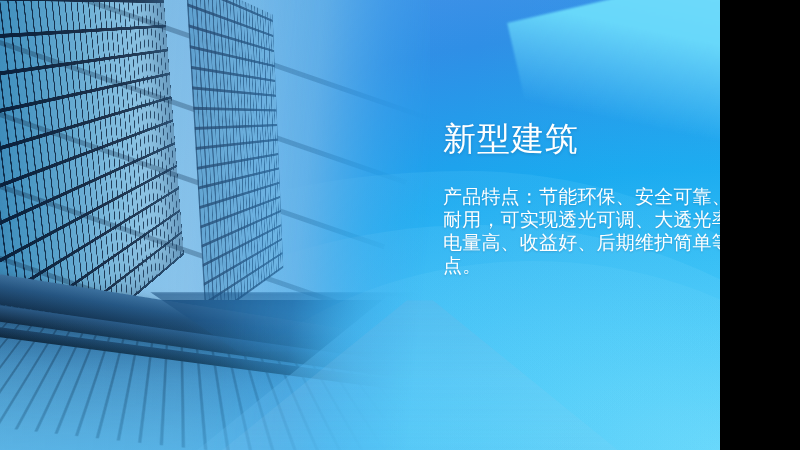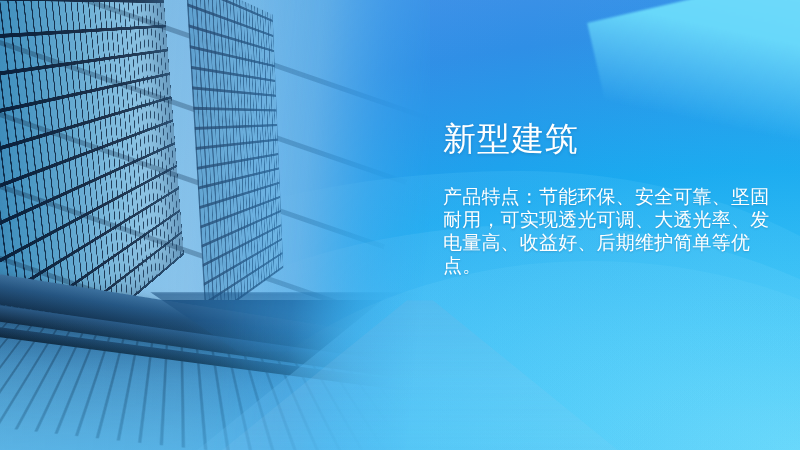--- a/index.html
+++ b/index.html
@@ -2,21 +2,21 @@
 <html><head>
 <meta charset="utf-8">
 <style>
   html, body {
     margin: 0;
     padding: 0;
     background: #000;
   }
   #poster {
     position: relative;
-    width: 800px;
+    width: 720px;
     height: 450px;
     overflow: hidden;
     font-family: "Liberation Sans", "DejaVu Sans", sans-serif;
     background: #404040;
   }
 
   
   .bg-base {
     position: absolute;
     inset: 0;

